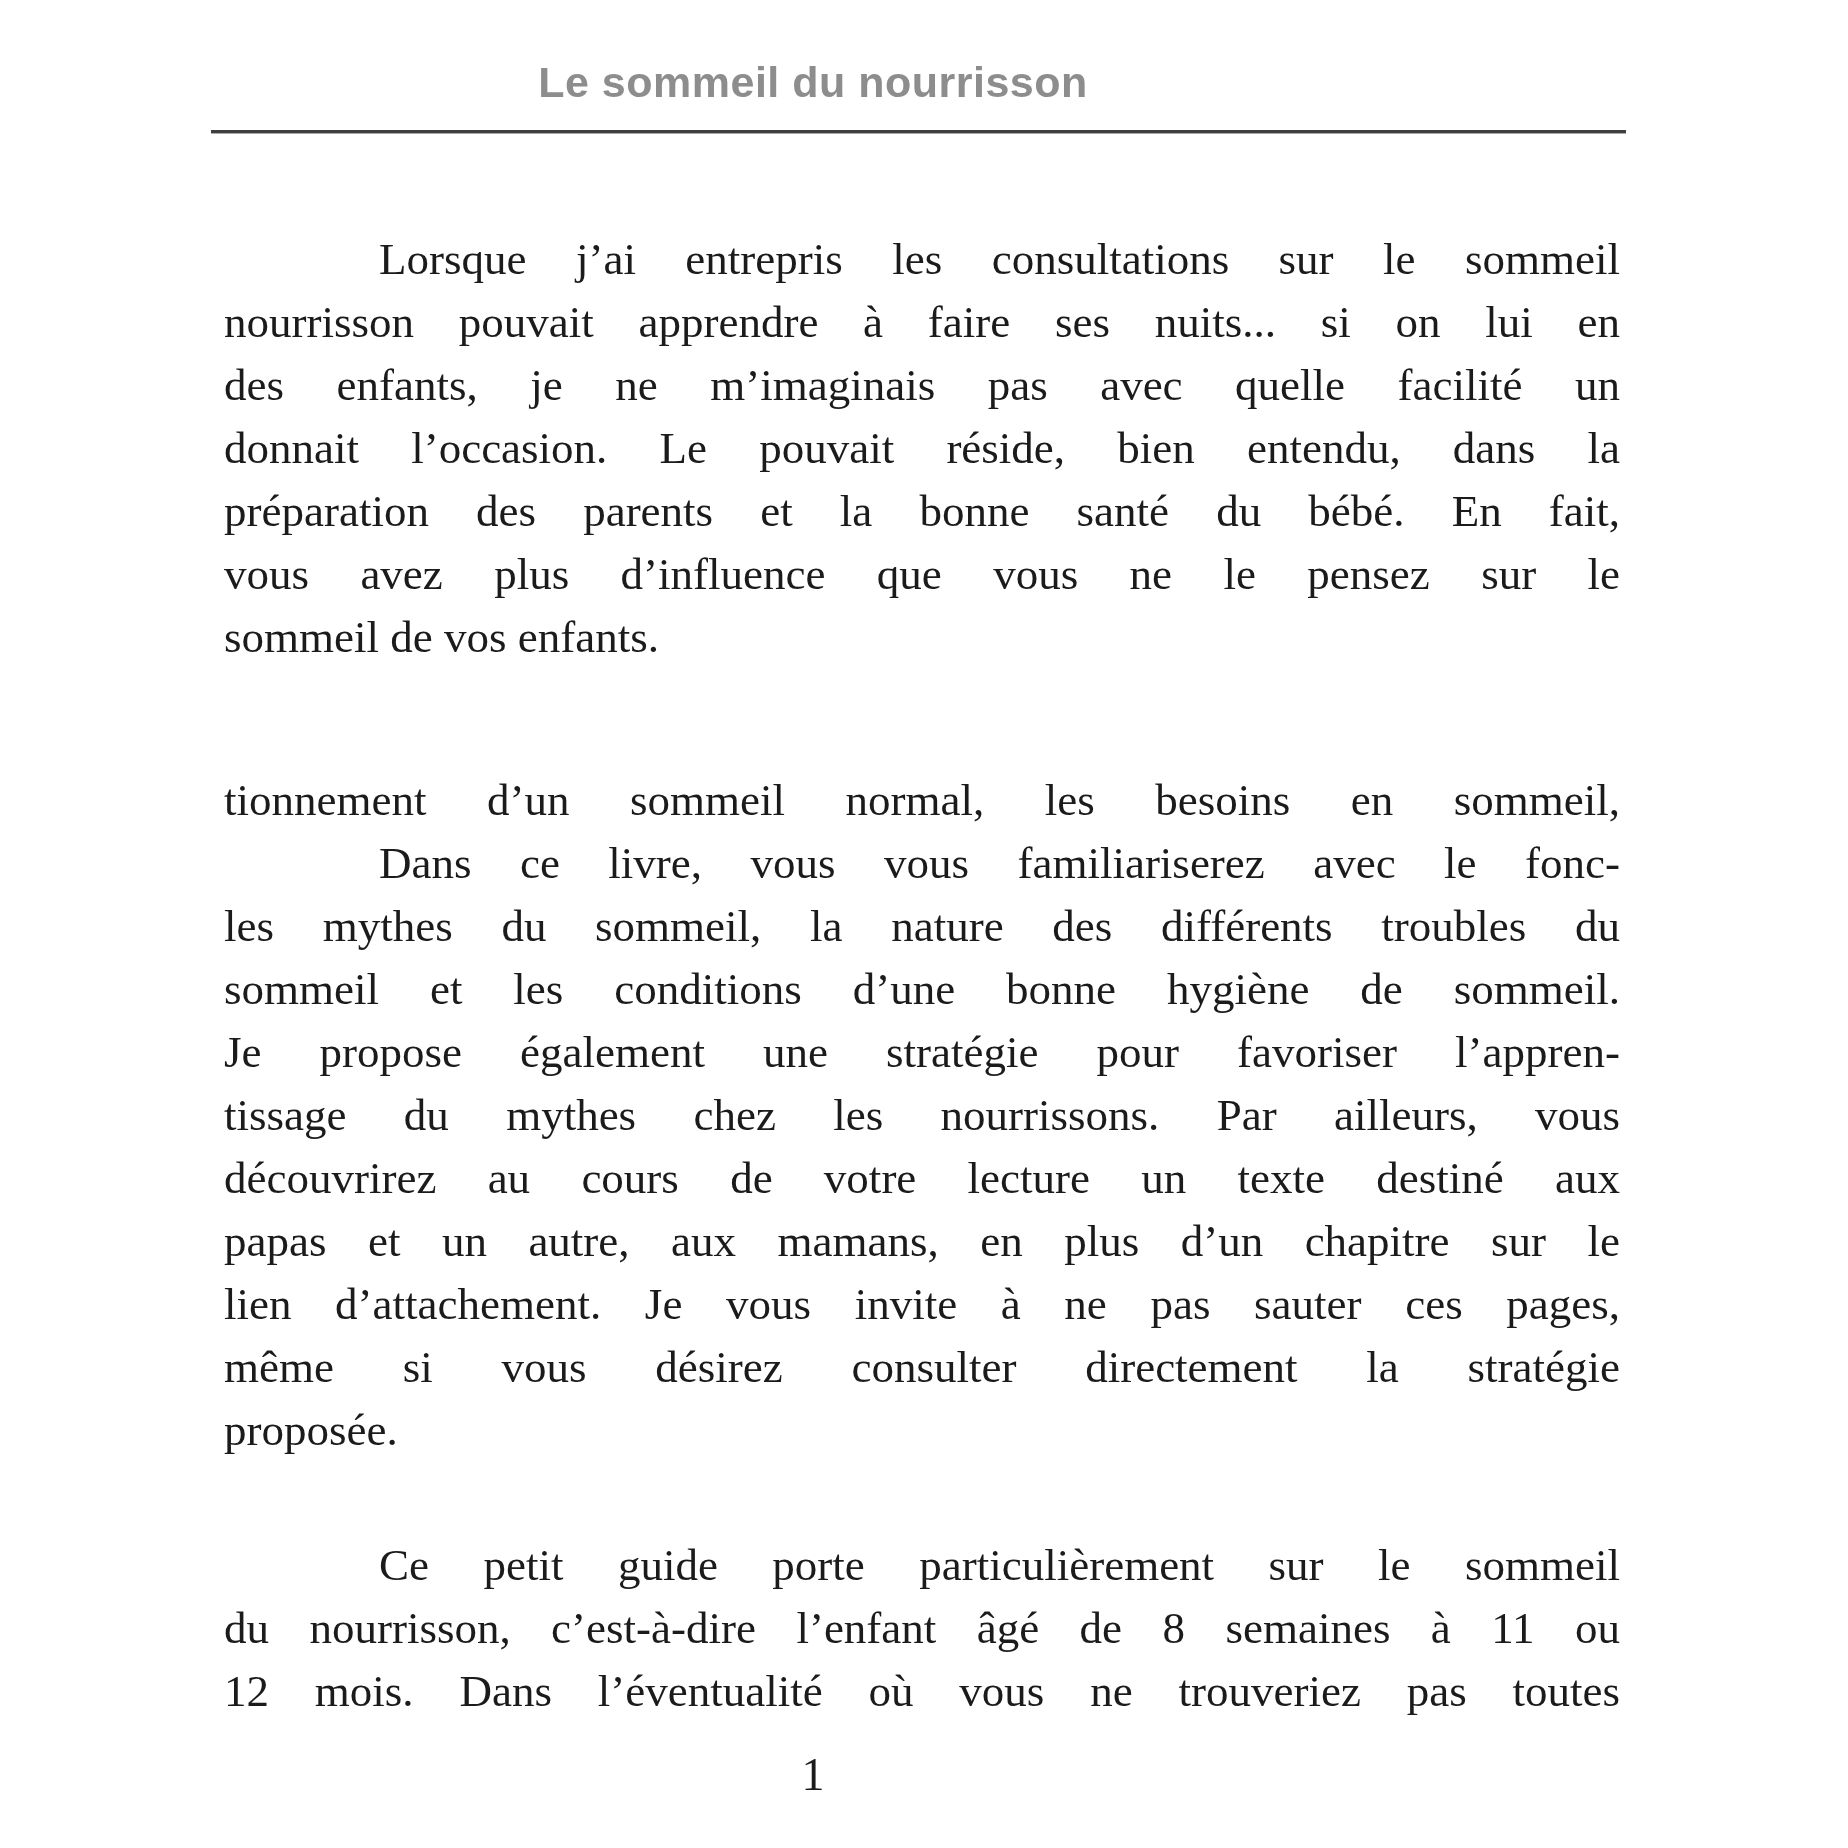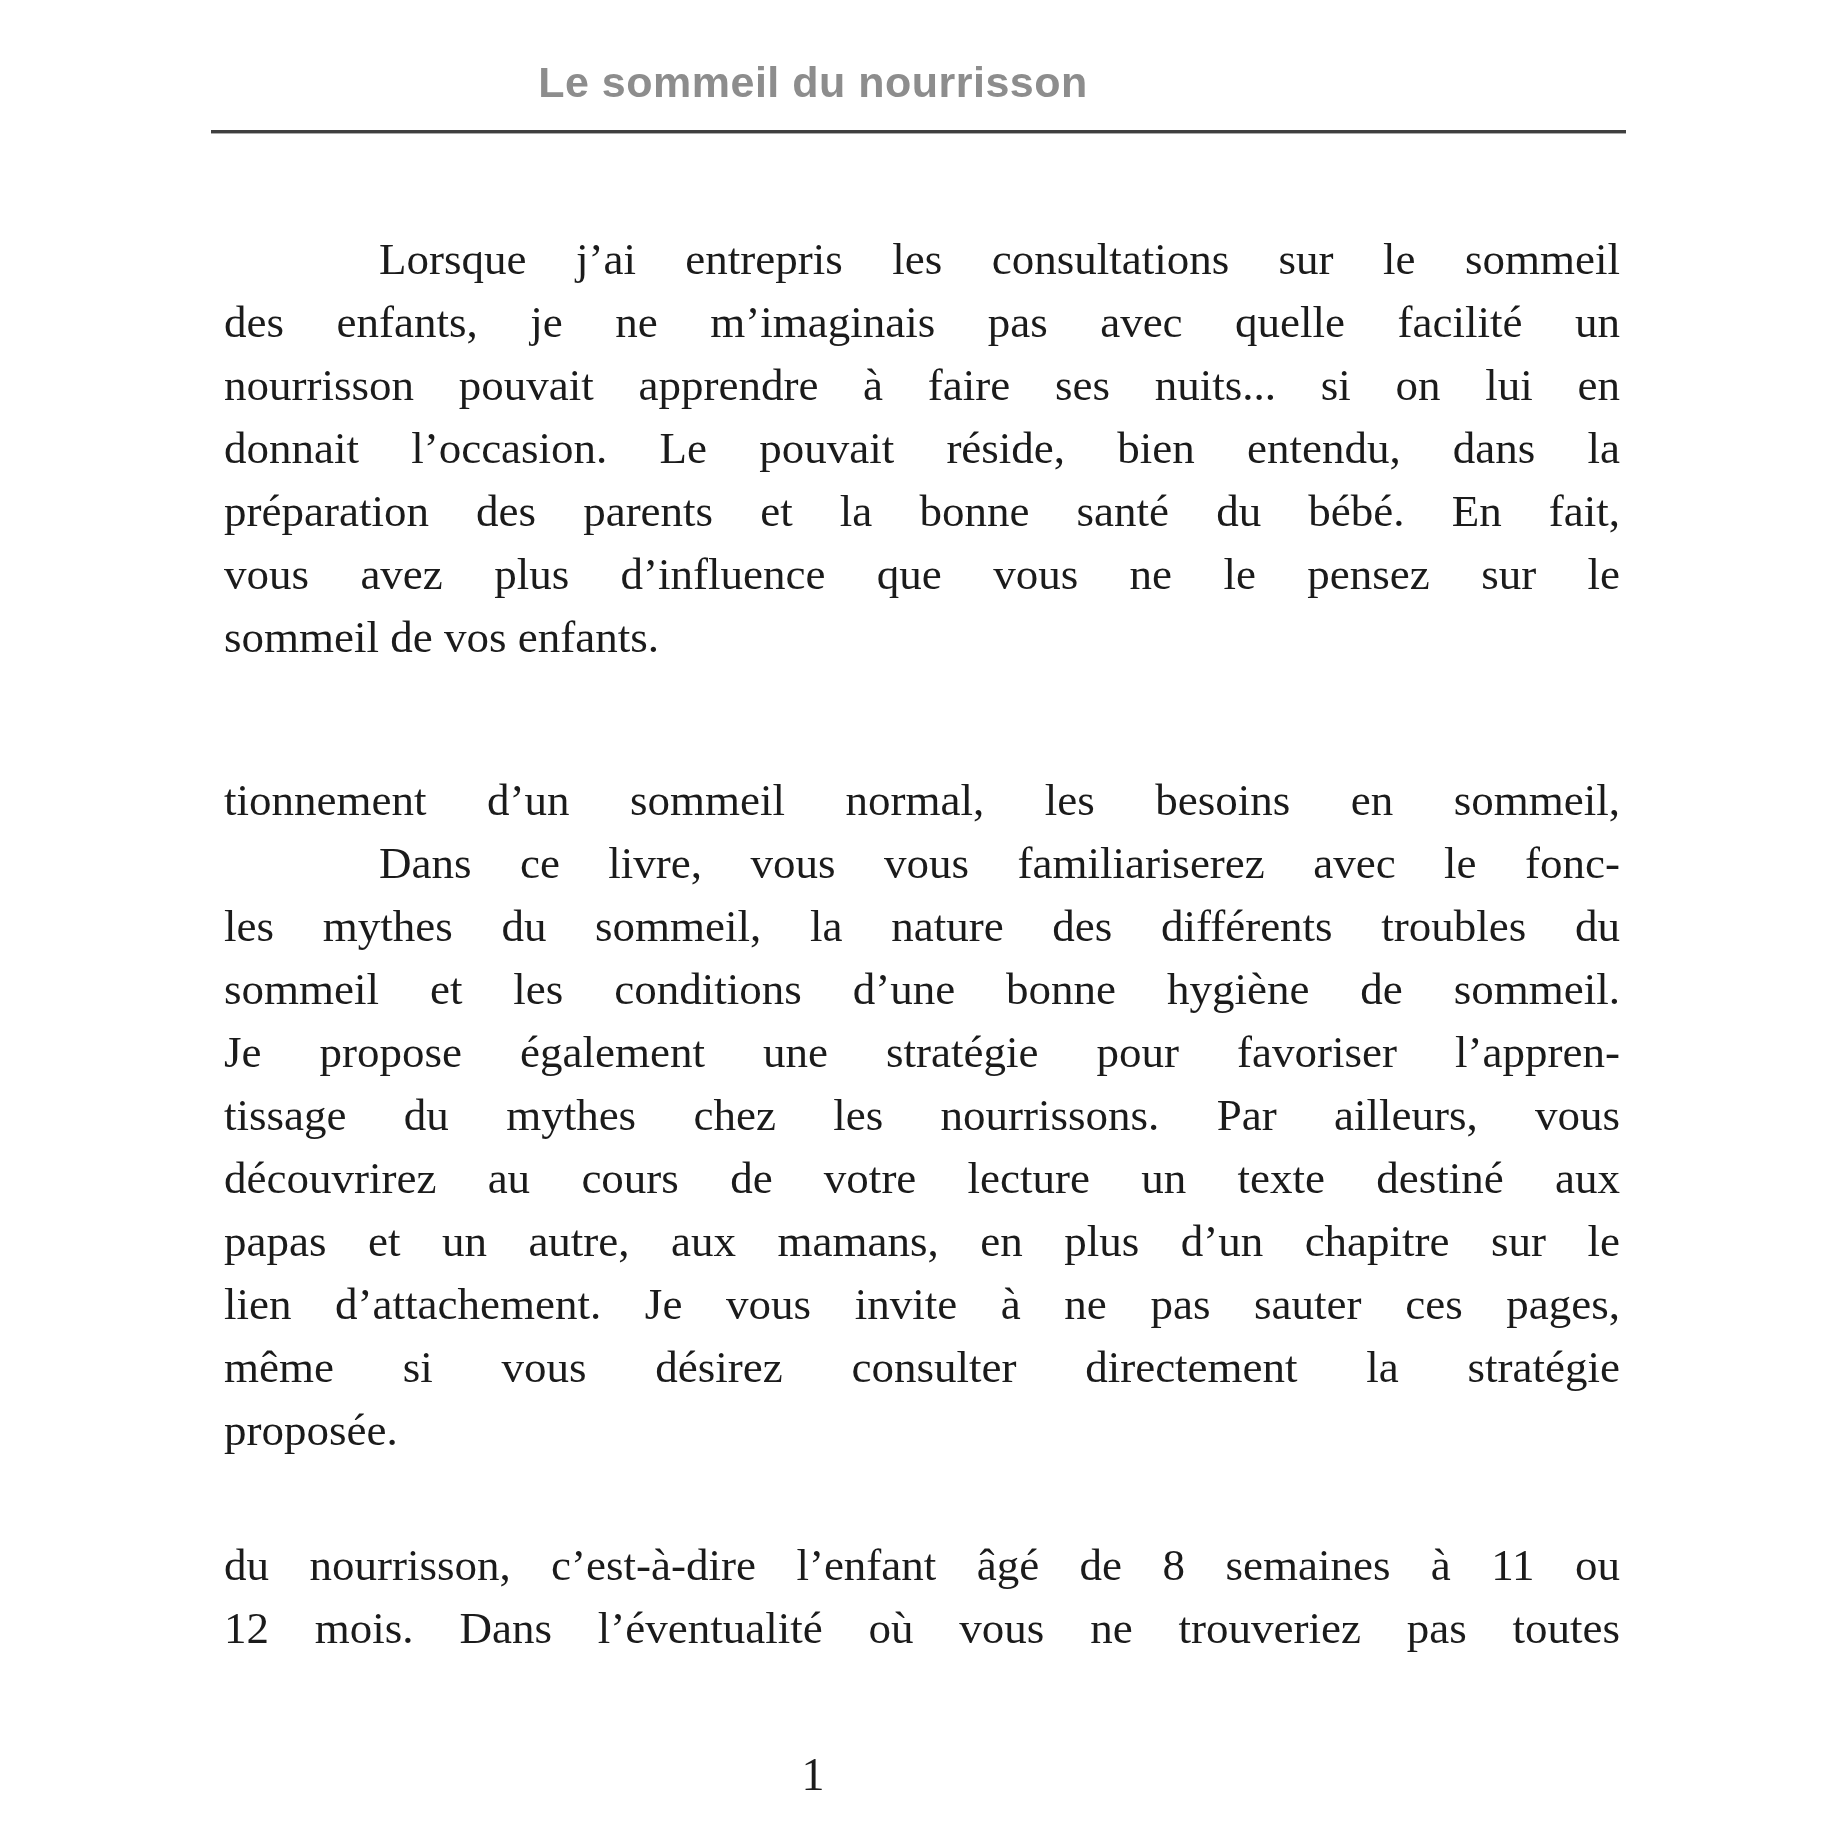--- a/index.html
+++ b/index.html
@@ -72,22 +72,22 @@
 <div class="page">
 
   <div class="running-header">Le sommeil du nourrisson</div>
 
   <div class="header-rule"></div>
 
   <div class="body-text">
 
     <div class="para">
       <div class="line indent">Lorsque j’ai entrepris les consultations sur le sommeil</div>
+      <div class="line">nourrisson pouvait apprendre à faire ses nuits... si on lui en</div>
       <div class="line">des enfants, je ne m’imaginais pas avec quelle facilité un</div>
-      <div class="line">nourrisson pouvait apprendre à faire ses nuits... si on lui en</div>
       <div class="line">donnait l’occasion. Le pouvait réside, bien entendu, dans la</div>
       <div class="line">préparation des parents et la bonne santé du bébé. En fait,</div>
       <div class="line">vous avez plus d’influence que vous ne le pensez sur le</div>
       <div class="line flush-left">sommeil de vos enfants.</div>
     </div>
 
     <div class="para gap-large">
       <div class="line">tionnement d’un sommeil normal, les besoins en sommeil,</div>
       <div class="line indent">Dans ce livre, vous vous familiariserez avec le fonc-</div>
       <div class="line">les mythes du sommeil, la nature des différents troubles du</div>
@@ -95,20 +95,21 @@
       <div class="line">Je propose également une stratégie pour favoriser l’appren-</div>
       <div class="line">tissage du mythes chez les nourrissons. Par ailleurs, vous</div>
       <div class="line">découvrirez au cours de votre lecture un texte destiné aux</div>
       <div class="line">papas et un autre, aux mamans, en plus d’un chapitre sur le</div>
       <div class="line">lien d’attachement. Je vous invite à ne pas sauter ces pages,</div>
       <div class="line">même si vous désirez consulter directement la stratégie</div>
       <div class="line flush-left">proposée.</div>
     </div>
 
     <div class="para gap-small">
+      <div class="line indent">Ce petit guide porte particulièrement sur le sommeil</div>
       <div class="line">du nourrisson, c’est-à-dire l’enfant âgé de 8 semaines à 11 ou</div>
       <div class="line">12 mois. Dans l’éventualité où vous ne trouveriez pas toutes</div>
     </div>
 
   </div>
 
   <div class="page-number">1</div>
 
 </div>
 

